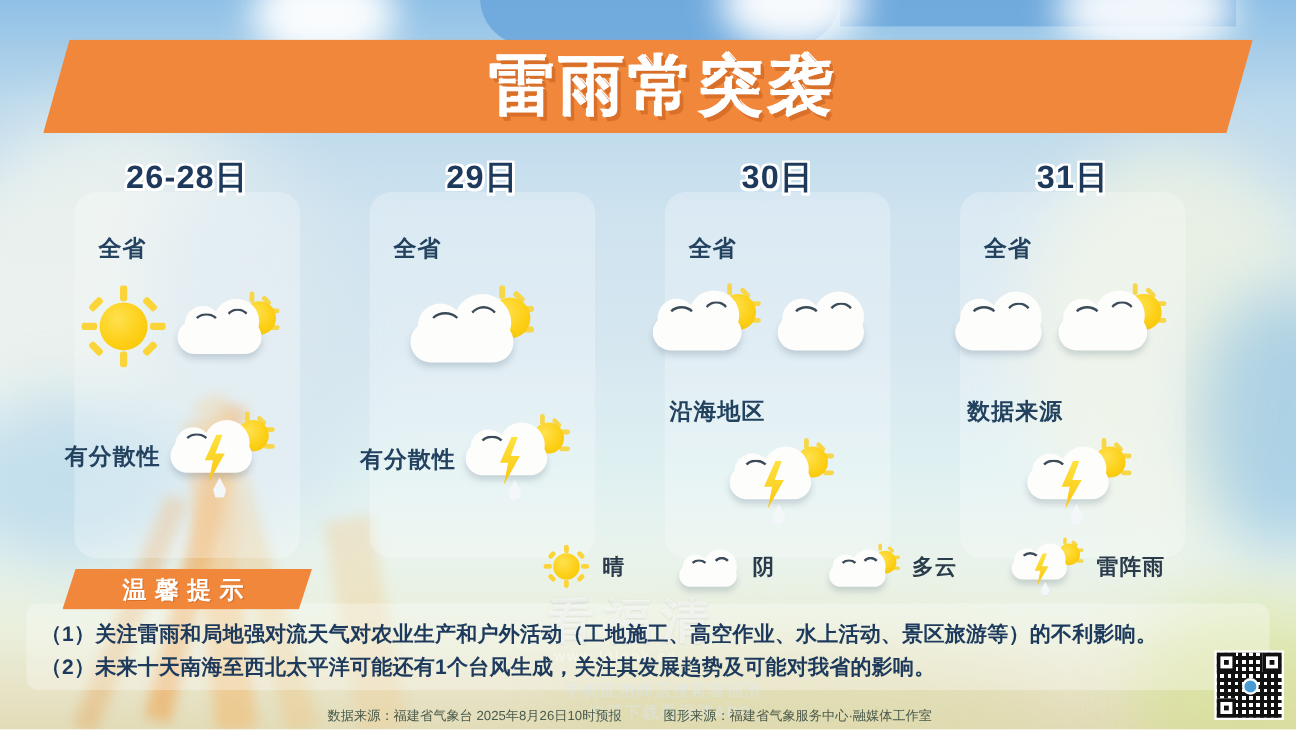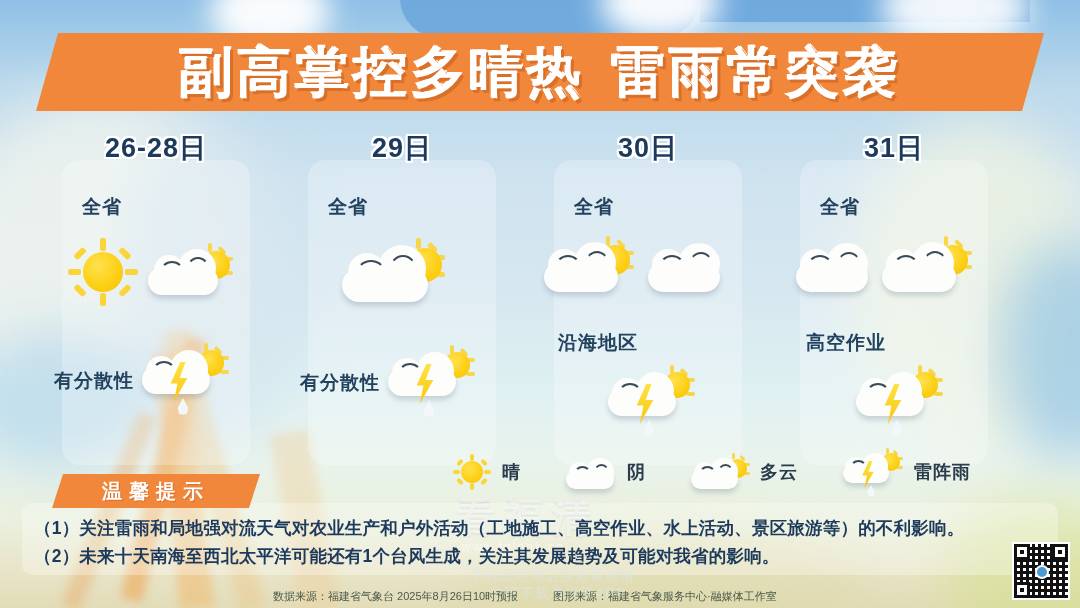--- a/index.html
+++ b/index.html
@@ -243,21 +243,20 @@
     <div class="bg-ray" style="left:120px;top:330px;width:22px;height:270px;background:#efa24e;opacity:.55;transform:rotate(14deg);"></div>
     <div class="bg-ray" style="left:180px;top:350px;width:34px;height:258px;background:#f3b667;opacity:.5;transform:rotate(-6deg);"></div>
     <div class="bg-ray" style="left:240px;top:320px;width:26px;height:288px;background:#edc88a;opacity:.45;transform:rotate(-16deg);"></div>
     <div class="bg-ray" style="left:60px;top:400px;width:20px;height:208px;background:#e8a85e;opacity:.4;transform:rotate(22deg);"></div>
     <div class="bg-ray" style="left:300px;top:430px;width:40px;height:178px;background:#f0cf9a;opacity:.4;transform:rotate(-10deg);"></div>
     <div class="bg-softblob" style="left:460px;top:540px;width:420px;height:120px;background:#ddd9a8;opacity:.55;"></div>
     <div class="bg-softblob" style="left:940px;top:500px;width:200px;height:160px;background:#cfe07f;opacity:.45;"></div>
   </div>
 
   <div class="title-banner">
-    <span class="title-text">副高掌控多晴热</span>
     <span class="title-text title-part2">雷雨常突袭</span>
   </div>
 
   <div class="card c1"></div>
   <div class="card c2"></div>
   <div class="card c3"></div>
   <div class="card c4"></div>
 
   <div class="day-col d1">
     <div class="day-title">26-28日</div>
@@ -406,21 +405,21 @@
         <span class="ray" style="left:77px;top:5px;width:4px;height:10px;transform:rotate(-45deg);background:#f7d64a;"></span>
         <span class="sun" style="left:58px;top:11px;width:30px;height:30px;"></span>
         <span class="cloud" style="left:2px;top:28px;width:74px;height:30px;"></span>
         <span class="cloud-bump" style="left:6px;top:15px;width:32px;height:32px;"></span>
         <span class="cloud-bump" style="left:32px;top:8px;width:42px;height:42px;"></span>
         <span class="cloud-line" style="left:13px;top:21px;width:26px;height:24px;"></span>
         <span class="cloud-line" style="left:42px;top:17px;width:26px;height:31px;"></span>
       </span>
     </div>
     <div style="margin-top:30px;padding-left:36px;">
-      <span class="region-mid">高空作业</span>
+      <span class="region-mid">数据来源</span>
     </div>
     <div style="display:flex;justify-content:center;margin-top:8px;padding-left:10px;">
       <span class="wicon" style="width:90px;height:78px;">
         <span class="ray" style="left:64px;top:1px;width:4px;height:9px;background:#f7d64a;"></span>
         <span class="ray" style="left:80px;top:14px;width:9px;height:4px;background:#f7d64a;"></span>
         <span class="ray" style="left:80px;top:28px;width:9px;height:4px;background:#f7d64a;"></span>
         <span class="ray" style="left:76px;top:4px;width:4px;height:9px;transform:rotate(-45deg);background:#f7d64a;"></span>
         <span class="sun" style="left:58px;top:8px;width:26px;height:26px;"></span>
         <span class="cloud" style="left:2px;top:24px;width:68px;height:28px;"></span>
         <span class="cloud-bump" style="left:6px;top:14px;width:30px;height:30px;"></span>

